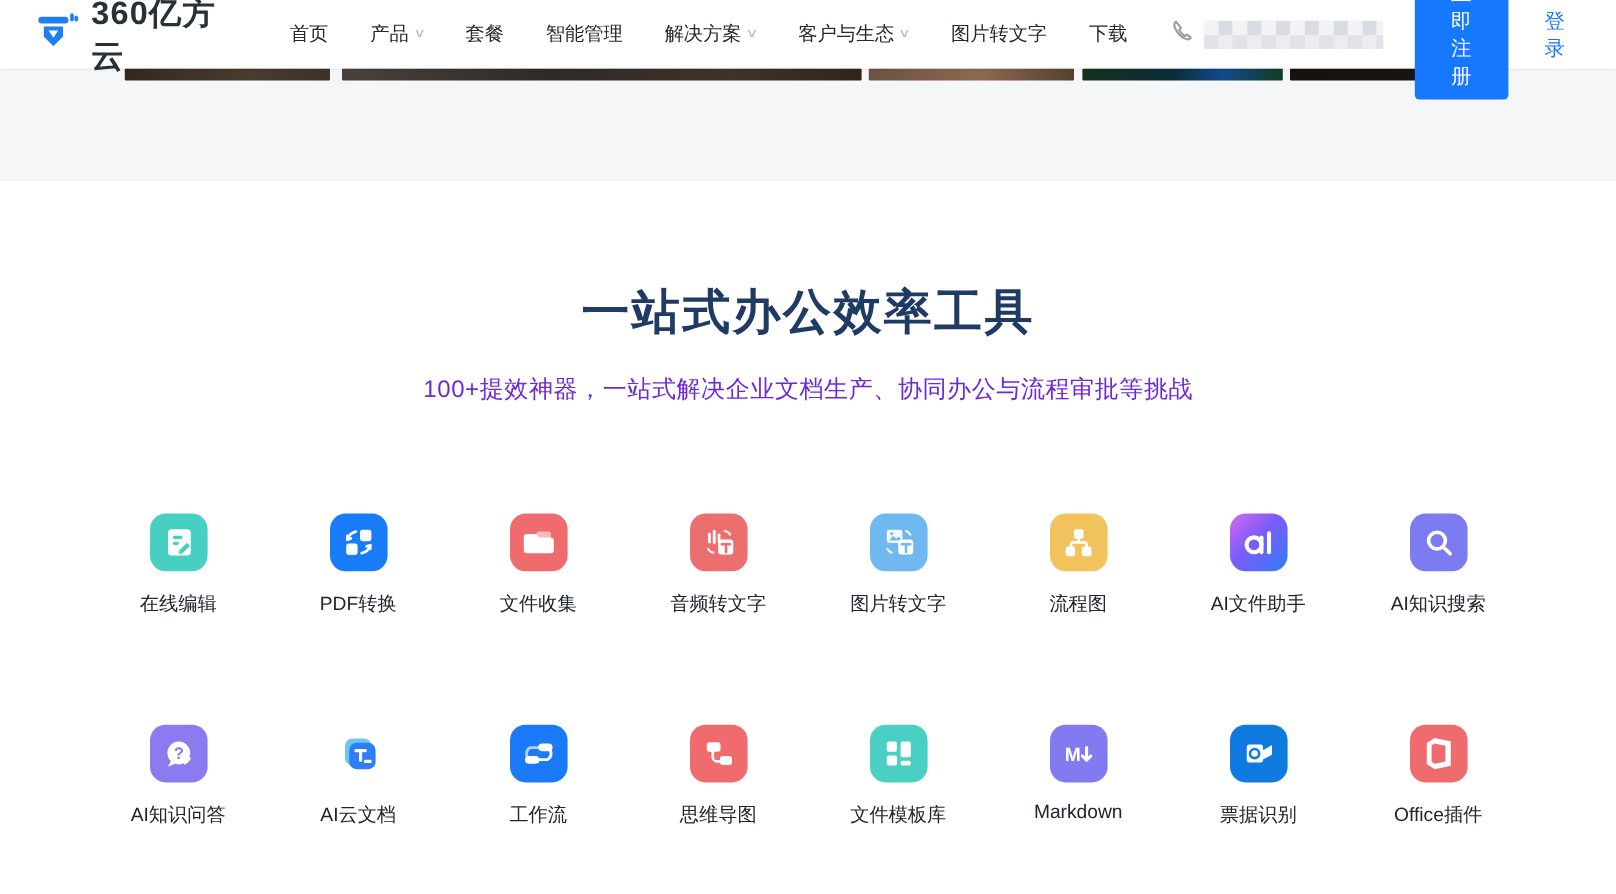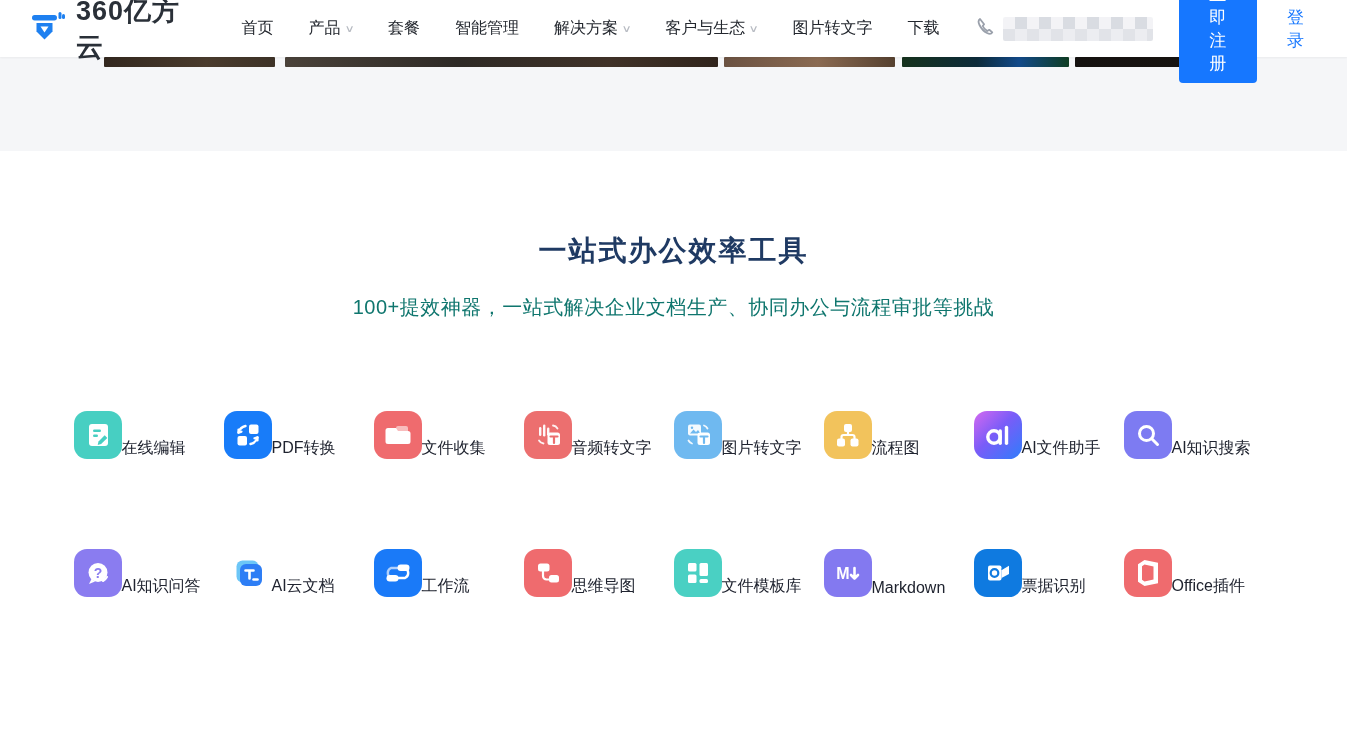--- a/index.html
+++ b/index.html
@@ -57,32 +57,32 @@
   .strip1 { left:104px;  width:171px; background:linear-gradient(90deg,#33281f,#4a3b2d 60%,#3d3227); }
   .strip2 { left:285px;  width:433px; background:linear-gradient(90deg,#4a423a,#2e2a26 40%,#403228 75%,#30241c); }
   .strip3 { left:724px;  width:171px; background:linear-gradient(90deg,#6b5242,#8a6a52 55%,#55402f); }
   .strip4 { left:902px;  width:167px; background:linear-gradient(90deg,#16321d,#0d2b3a 45%,#124a8a 70%,#0f3d23); }
   .strip5 { left:1075px; width:172px; background:linear-gradient(90deg,#151210,#181411 70%,#8a4a28); }
 
   
   .main { position:absolute; top:151px; left:0; width:100%; background:#fff; }
   .hero-title {
     margin-top:81px; text-align:center;
-    font-size:28px; font-weight:bold; color:#1f3a63; letter-spacing:2px;
+    font-size:40px; font-weight:bold; color:#1f3a63; letter-spacing:2px;
   }
   .hero-subtitle {
     margin-top:24px; text-align:center;
-    font-size:20px; color:#0f766e; letter-spacing:.5px;
+    font-size:20px; color:#6d28d9; letter-spacing:.5px;
   }
 
   .tools-grid {
     width:1200px; margin:90px auto 0;
     display:grid; grid-template-columns:repeat(8,150px); row-gap:90px;
   }
-  .tool { display:flex; align-items:flex-end; cursor:pointer; }
+  .tool { display:flex; flex-direction:column; align-items:center; cursor:pointer; }
   .tool-icon {
     width:48px; height:48px; border-radius:13px;
     display:flex; align-items:center; justify-content:center;
   }
   .tool-icon.no-bg { background:transparent !important; }
   .tool-icon svg { display:block; }
   .tool-label { margin-top:17px; font-size:16px; color:#202430; white-space:nowrap; }
 </style>
 </head>
 <body>

